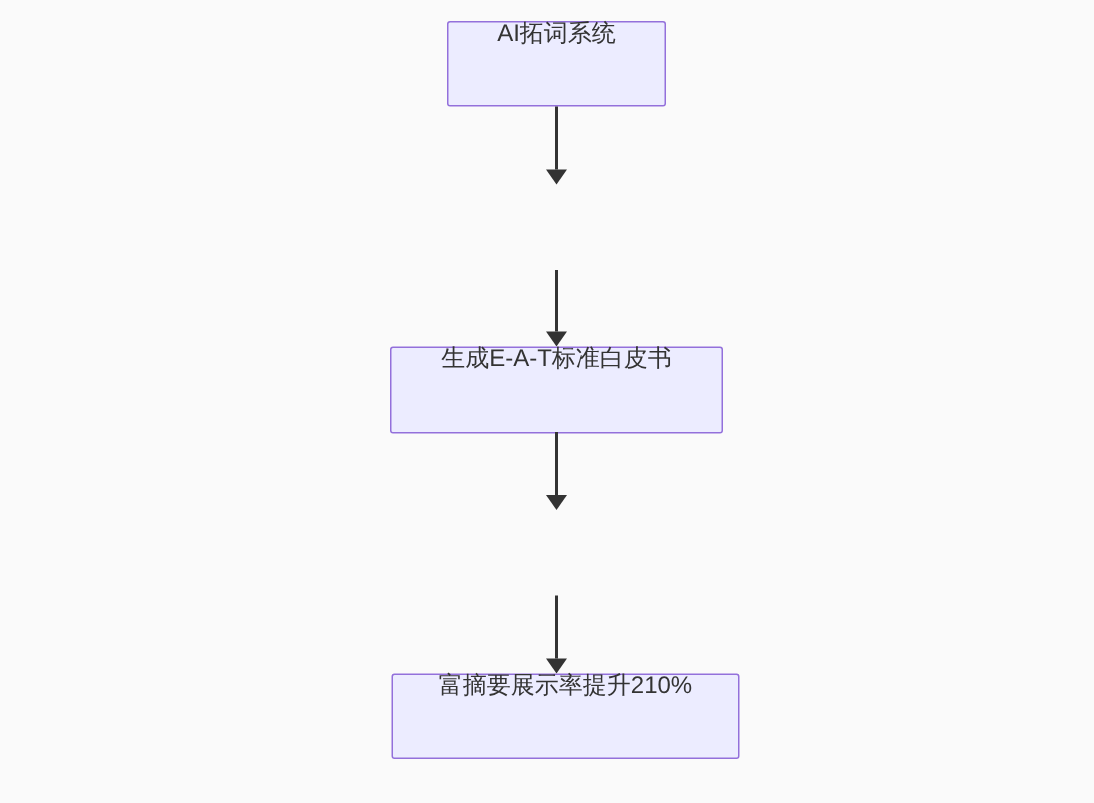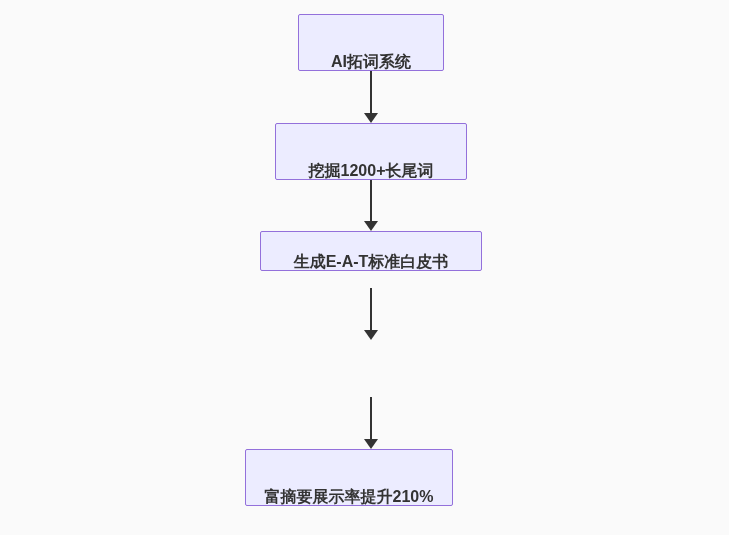--- a/index.html
+++ b/index.html
@@ -18,33 +18,32 @@
     width: 729px;
     height: 535px;
   }
   .node {
     position: absolute;
     box-sizing: border-box;
     background: #ececff;
     border: 1px solid #9370db;
     border-radius: 2px;
     display: flex;
-    align-items: flex-end;
+    align-items: flex-start;
     justify-content: center;
     color: #333333;
     font-size: 16px;
     line-height: 1;
     white-space: nowrap;
-    font-weight: bold;
   }
   .node-0 { left: 298px; top: 14px;  width: 146px; height: 57px; }
   .node-1 { left: 275px; top: 123px; width: 192px; height: 57px; }
-  .node-2 { left: 260px; top: 231px; width: 222px; height: 40px; }
+  .node-2 { left: 260px; top: 231px; width: 222px; height: 58px; }
   .node-3 { left: 264px; top: 340px; width: 214px; height: 57px; }
-  .node-4 { left: 245px; top: 449px; width: 208px; height: 57px; }
+  .node-4 { left: 261px; top: 449px; width: 232px; height: 57px; }
 
   .arrow {
     position: absolute;
     left: 371px;
     transform: translateX(-50%);
     width: 14px;
     display: flex;
     flex-direction: column;
     align-items: center;
   }
@@ -72,23 +71,20 @@
 
   <div class="node node-0">
     <span>AI拓词系统</span>
   </div>
 
   <div class="arrow arrow-0">
     <div class="line"></div>
     <div class="head"></div>
   </div>
 
-  <div class="node node-1">
-    <span>挖掘1200+长尾词</span>
-  </div>
 
   <div class="arrow arrow-1">
     <div class="line"></div>
     <div class="head"></div>
   </div>
 
   <div class="node node-2">
     <span>生成E-A-T标准白皮书</span>
   </div>
 

